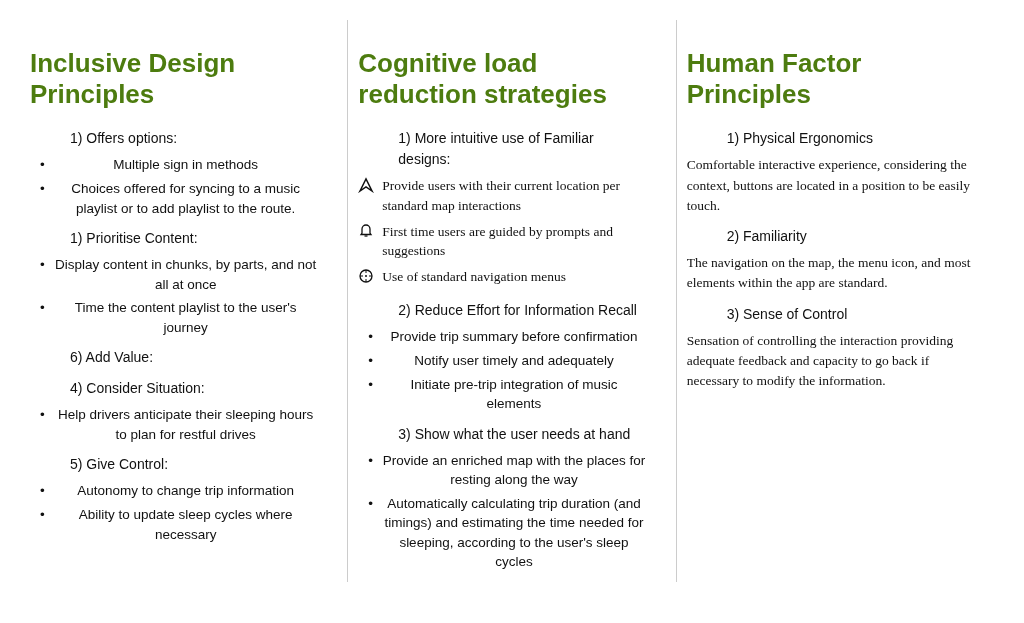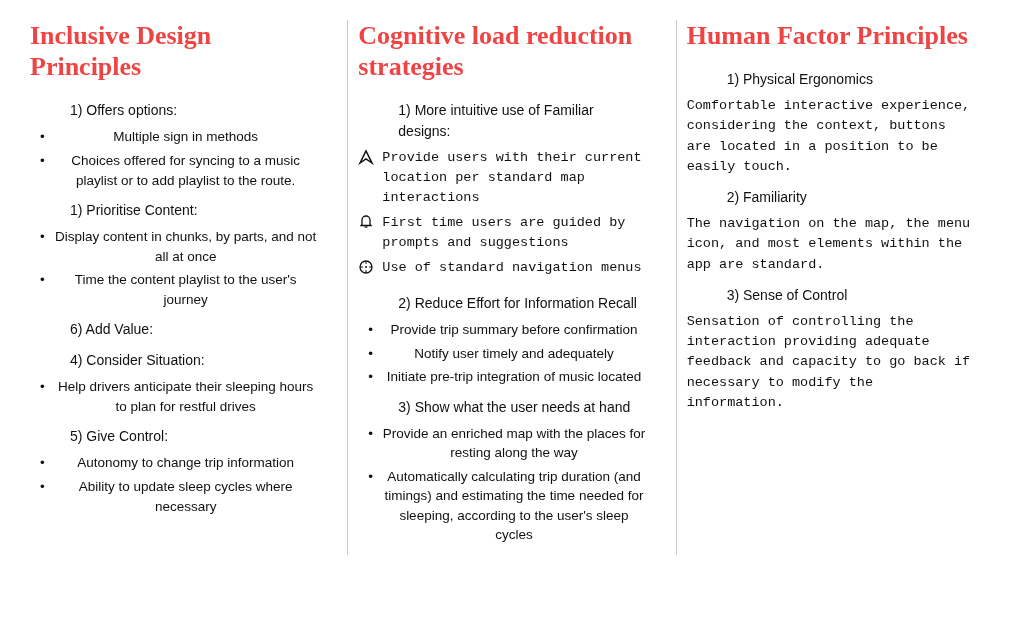--- a/index.html
+++ b/index.html
@@ -35,26 +35,27 @@
       border-right: none;
     }
 
     .column-divider {
       width: 1px;
       background: #cccccc;
       margin: 0 10px;
     }
 
     h1.column-title {
-      font-family: Liberation Serif, serif;
+      font-family: Liberation Sans, sans-serif;
       font-size: 26px;
       font-weight: 900;
       line-height: 1.2;
       margin-bottom: 18px;
-      color: #ef4444;
+      color: #4d7c0f;
+      margin-top: 28px;
     }
 
     .section-heading {
       font-family: Arial, Helvetica, sans-serif;
       font-size: 14px;
       font-weight: 400;
       margin-bottom: 6px;
       margin-top: 14px;
       margin-left: 40px;
     }
@@ -91,34 +92,34 @@
       list-style: none;
       padding-left: 0;
       margin-bottom: 8px;
     }
 
     .icon-list li {
       display: flex;
       align-items: flex-start;
       gap: 8px;
       margin-bottom: 6px;
-      font-family: Liberation Mono, monospace;
+      font-family: Liberation Serif, serif;
       font-size: 13.5px;
       line-height: 1.45;
       color: #111;
     }
 
     .icon-list li .icon {
       flex-shrink: 0;
       font-size: 15px;
       margin-top: 1px;
     }
 
     .body-text {
-      font-family: Liberation Mono, monospace;
+      font-family: Liberation Serif, serif;
       font-size: 13.5px;
       line-height: 1.5;
       margin-bottom: 10px;
       color: #111;
     }
 
     .section-block {
       margin-bottom: 10px;
     }
   </style>
@@ -189,21 +190,21 @@
               </svg></span>
             <span>Use of standard navigation menus</span>
           </li>
         </ul>
       </div>
       <div class="section-block">
         <p class="section-heading">2) Reduce Effort for Information Recall</p>
         <ul class="bullet-list">
           <li>Provide trip summary before confirmation</li>
           <li>Notify user timely and adequately</li>
-          <li>Initiate pre-trip integration of music located</li>
+          <li>Initiate pre-trip integration of music elements</li>
         </ul>
       </div>
       <div class="section-block">
         <p class="section-heading">3) Show what the user needs at hand</p>
         <ul class="bullet-list">
           <li>Provide an enriched map with the places for resting along the way</li>
           <li>Automatically calculating trip duration (and timings) and estimating the time needed for sleeping, according to the user's sleep cycles</li>
         </ul>
       </div>
     </div>

